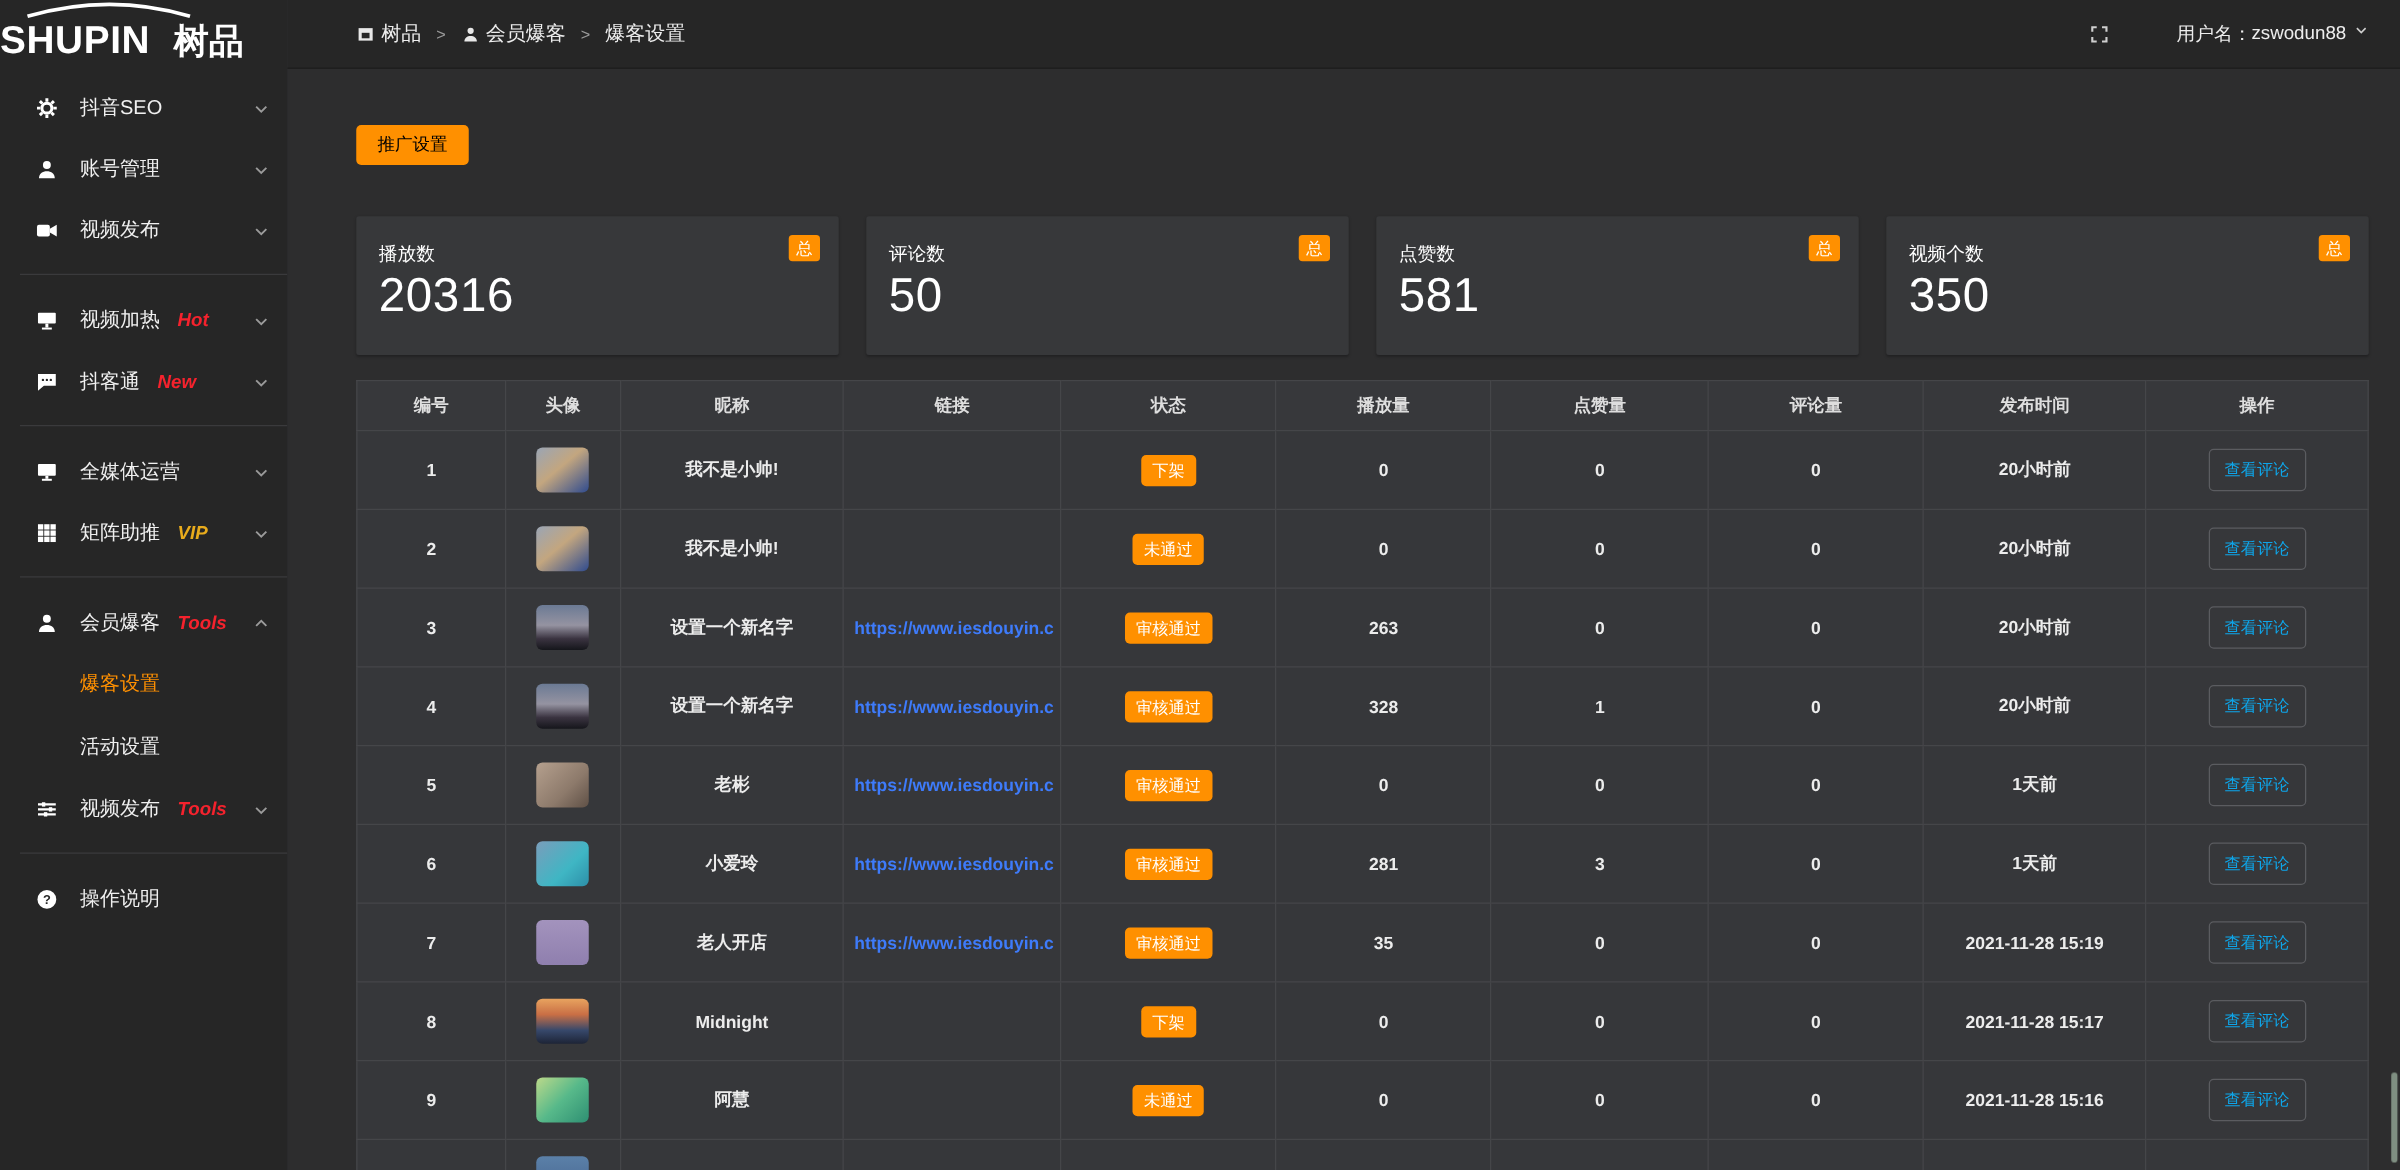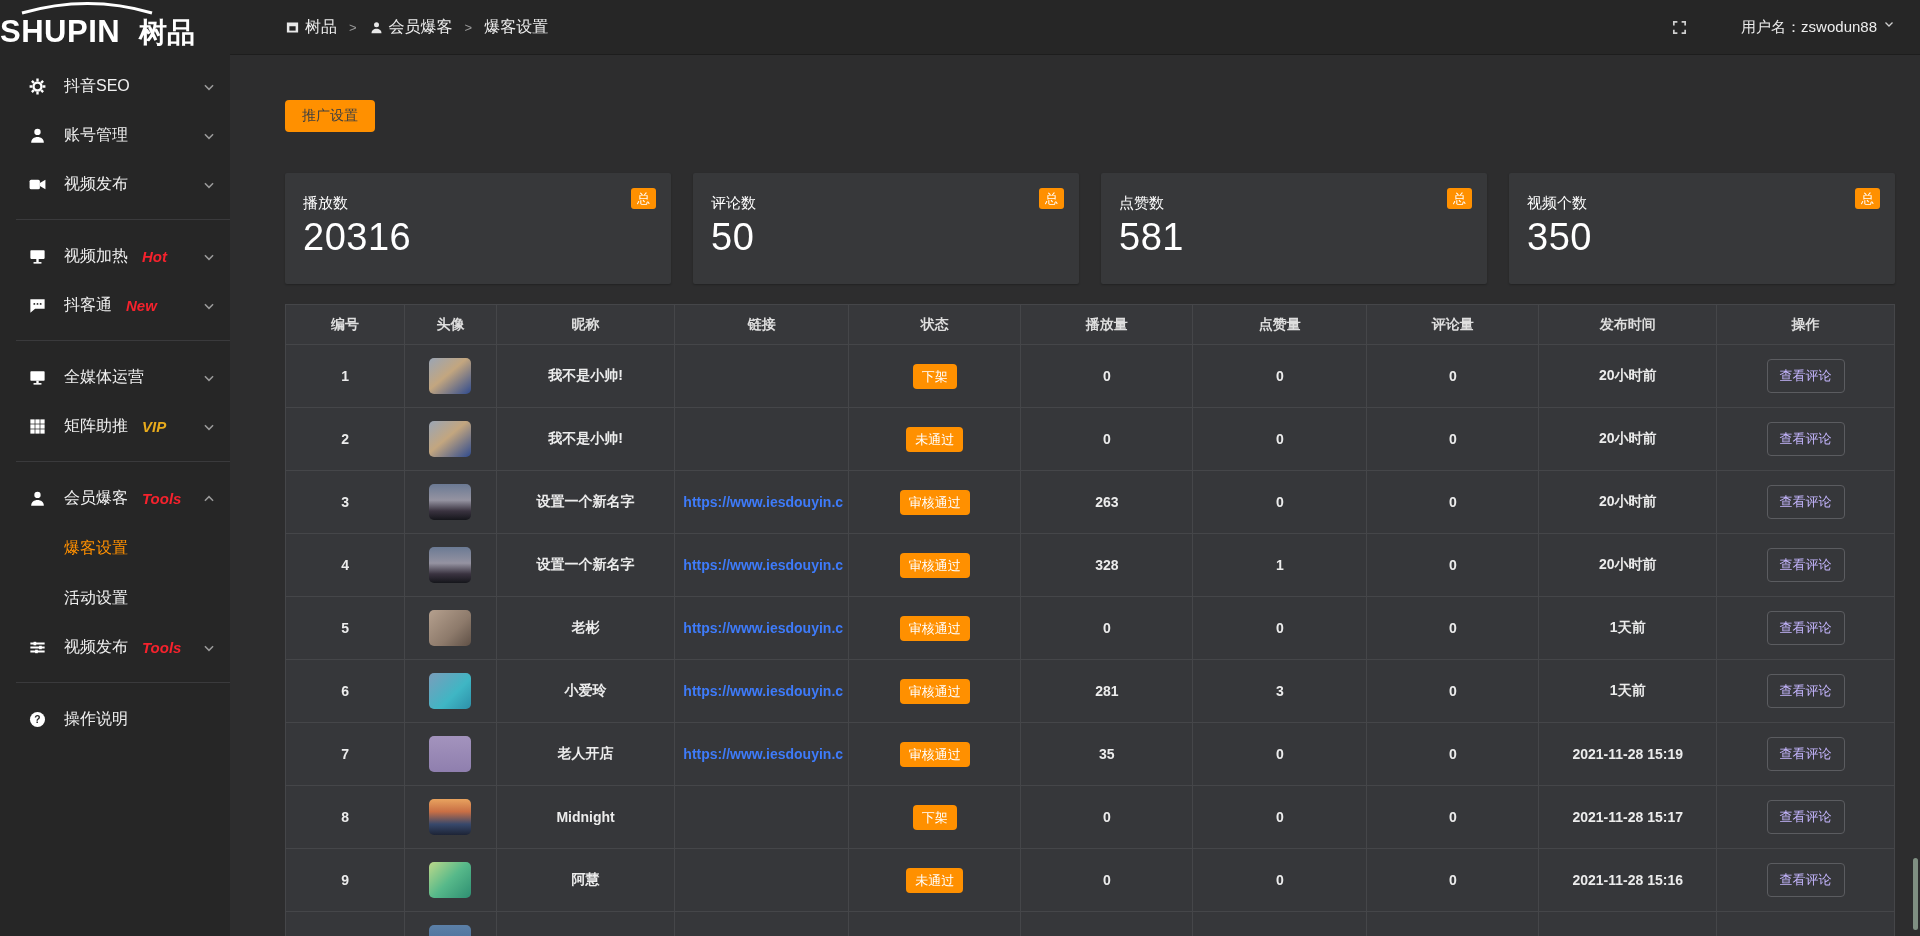--- a/index.html
+++ b/index.html
@@ -32,37 +32,37 @@
   .crumb-sep { color:#9a9a9a; margin:0 12px; font-size:13px; }
   .topbar-right { display:flex; align-items:center; font-size:15px; color:#ededed; }
   .fs-icon { display:inline-flex; margin-right:26px; cursor:pointer; }
   .fs-icon svg { width:17px; height:17px; }
   .user-chip { display:flex; cursor:pointer;margin-left:27px; }
   .user-caret { margin-left:6px; display:inline-flex; }
   .user-caret svg { width:12px; height:12px; }
 
   
   .content { padding:45px 25px 0 55px; }
-  .promo-btn { height:32px; padding:0 17px; background:#ff9000; border:none; border-radius:4px; color:#404040; font-size:14px; cursor:pointer; font-family:inherit; }
+  .promo-btn { height:32px; padding:0 17px; background:#ff9000; border:none; border-radius:4px; color:#000000; font-size:14px; cursor:pointer; font-family:inherit; }
   .stats { display:flex; gap:22px; margin-top:41px; }
   .stat-card { flex:1; height:111px; background:#37383a; border-radius:2px; position:relative; padding:21px 18px 0 18px; box-shadow:0 1px 2px rgba(0,0,0,.25); }
   .stat-label { font-size:15px; color:#fff; }
   .stat-value { font-size:38px; color:#fff; margin-top:3px; letter-spacing:.5px; }
   .stat-badge { position:absolute; top:15px; right:15px; background:#ff9000; color:#fff; font-size:13px; line-height:1; padding:4px 6px; border-radius:3px; }
 
   
   .table-wrap { margin-top:20px; }
   table { width:100%; border-collapse:collapse; table-layout:fixed; background:#36373a; }
   th,td { border:1px solid #454649; text-align:center; vertical-align:middle; }
   th { height:40px; font-size:14px; font-weight:bold; color:#dedede; background:#37383b;font-family:Liberation Serif, serif; }
   td { height:63px; font-size:14px; font-weight:bold; color:#ececec; overflow:hidden; }
   td.link-cell { text-align:left; padding:0 8px; white-space:nowrap;margin-top:28px; }
   .link { color:#3e7bfa; cursor:pointer; font-weight:bold; }
   .status-badge { display:inline-block; background:#ff9000; color:#fff; font-size:13px; font-weight:normal; padding:6px 9px; border-radius:4px; line-height:1; }
-  .view-btn { background:transparent; border:1px solid #5b5c60; border-radius:4px; color:#c4b5fd; font-size:13px; padding:7px 12px; cursor:pointer; font-family:inherit; }
+  .view-btn { background:transparent; border:1px solid #5b5c60; border-radius:4px; color:#0ea5e9; font-size:13px; padding:7px 12px; cursor:pointer; font-family:inherit; }
   .avatar { width:42px; height:36px; border-radius:5px; margin:0 auto; }
   .av-boy { background:linear-gradient(140deg,#9aa5b5 0%,#c3a67f 45%,#2f4b8f 100%); }
   .av-sunset-sky { background:linear-gradient(180deg,#6b7a94 0%,#9593a1 45%,#3a3340 75%,#15161b 100%); }
   .av-man-face { background:linear-gradient(135deg,#b5a08e 0%,#8d7a6b 60%,#5f5046 100%); }
   .av-pool { background:linear-gradient(135deg,#7a9dbb 0%,#3fb6c4 60%,#2d8fa8 100%); }
   .av-purple-cartoon { background:linear-gradient(180deg,#a393bd 0%,#8f7fae 100%); }
   .av-sunset-sea { background:linear-gradient(180deg,#e8a35f 0%,#c96f45 35%,#37486b 70%,#1d2436 100%); }
   .av-green-abstract { background:linear-gradient(135deg,#bcd98a 0%,#57b98a 50%,#2e8f72 100%); }
   .av-blue { background:linear-gradient(180deg,#5b80a8 0%,#43618c 100%); }
 

